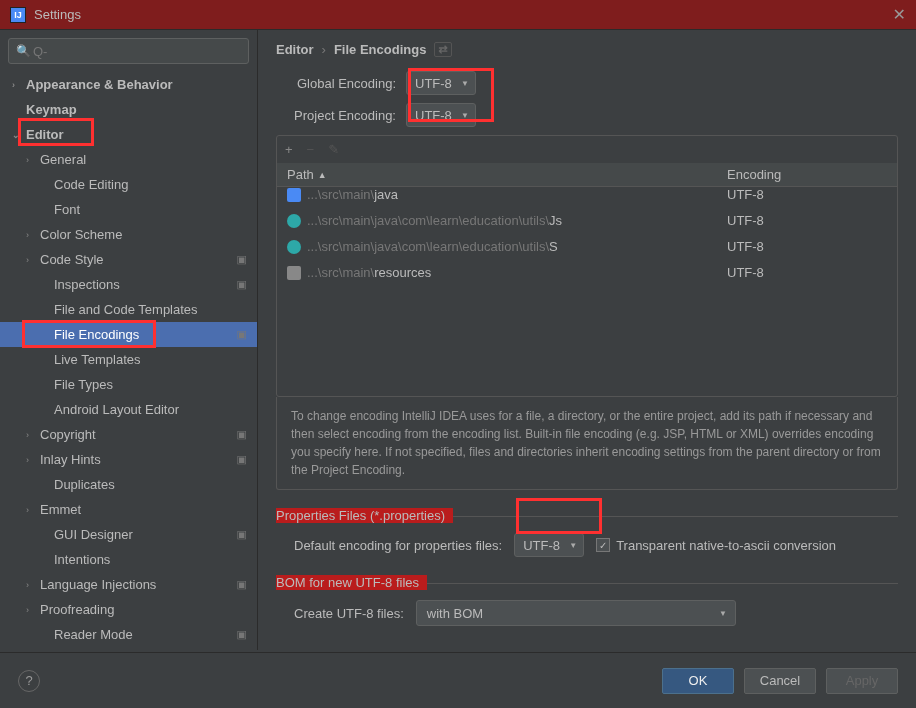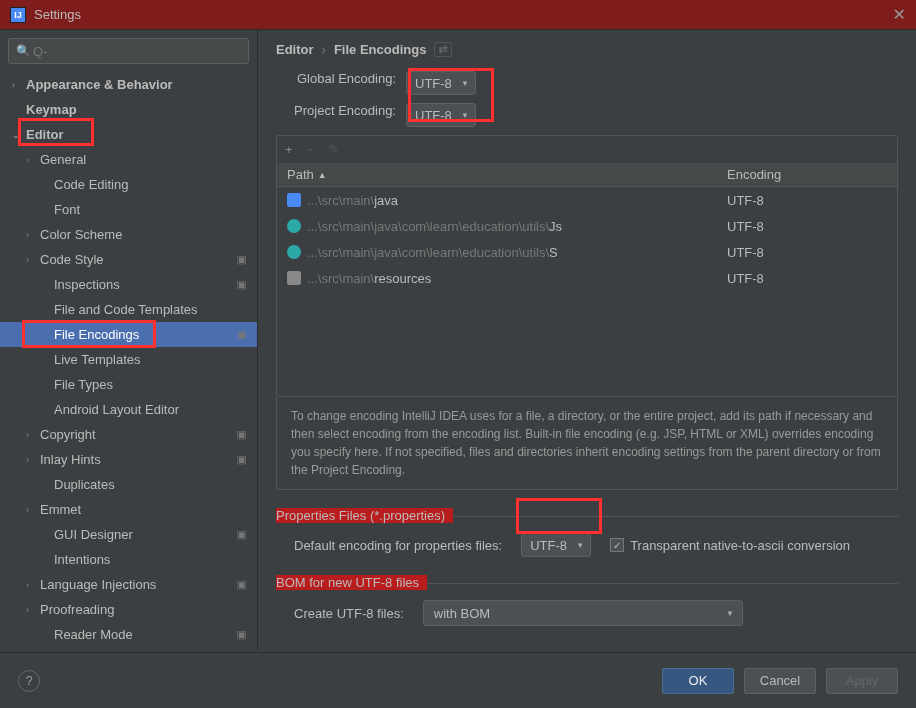--- a/index.html
+++ b/index.html
@@ -20,47 +20,47 @@
 .tree-item.bold{font-weight:bold}
 .tree-item.selected{background:#4b6eaf;color:#fff}
 .tree-item .arrow{width:14px;display:inline-block;color:#888;font-size:9px}
 .tree-item.l1{padding-left:26px}
 .tree-item.l2{padding-left:40px}
 .tree-item .badge{position:absolute;right:10px;color:#777;font-size:11px}
 .content{flex:1;padding:12px 18px;display:flex;flex-direction:column;overflow:hidden}
 .breadcrumb{display:flex;align-items:center;gap:8px;font-weight:bold;color:#bbb;margin-bottom:14px}
 .breadcrumb .sep{color:#777;font-weight:normal}
 .breadcrumb .hist{color:#666;font-size:11px;border:1px solid #555;padding:0 3px;border-radius:2px}
-.row{display:flex;margin-bottom:8px}
+.row{display:flex;align-items:center;margin-bottom:8px}
 .row label{width:120px;text-align:right;margin-right:10px;color:#bbb}
 .combo{background:#4c5052;border:1px solid #5e6060;border-radius:3px;height:24px;padding:0 18px 0 8px;color:#bbb;display:inline-flex;align-items:center;position:relative;min-width:70px;cursor:pointer}
 .combo .caret{position:absolute;right:6px;font-size:8px;color:#aaa}
 .toolbar{display:flex;gap:14px;padding:6px 8px;color:#888}
 .toolbar span{cursor:pointer}
 .table{border:1px solid #555;border-radius:3px;background:#3c3f41;height:262px;display:flex;flex-direction:column}
 .thead{display:flex;background:#45494a;border-bottom:1px solid #555;height:24px;align-items:center}
 .thead .th{padding:0 10px;color:#bbb}
 .th-path{flex:1;display:flex;align-items:center;gap:4px}
 .th-enc{width:180px}
 .tbody{flex:1;overflow:auto}
-.trow{display:flex;height:26px;align-items:center}
+.trow{display:flex;height:26px;align-items:flex-start}
 .trow .td{padding:0 10px;color:#bbb;white-space:nowrap;overflow:hidden;text-overflow:ellipsis}
 .td-path{flex:1;display:flex;align-items:center;gap:6px}
 .td-enc{width:180px}
 .ficon{width:14px;height:14px;display:inline-block;border-radius:2px}
 .ficon.folder{background:#4a8af4}
 .ficon.java{background:#2da8a8;border-radius:50%}
 .ficon.res{background:#888}
 .dim{color:#777}
 .infobox{background:#3c3f41;border:1px solid #555;border-top:none;border-radius:0 0 3px 3px;padding:10px 14px;color:#999;font-size:12px;line-height:1.5}
 .section{margin-top:18px}
 .section-title{color:#bbb;margin-bottom:10px;position:relative}
 .section-title:after{content:"";position:absolute;left:0;right:0;top:50%;height:1px;background:#555;z-index:0}
 .section-title span{background:#b91c1c;padding-right:8px;position:relative;z-index:1}
-.prop-row{display:flex;align-items:center;gap:19px;padding-left:18px}
+.prop-row{display:flex;align-items:center;gap:12px;padding-left:18px}
 .checkbox{display:flex;align-items:center;gap:6px;color:#bbb}
 .checkbox .box{width:14px;height:14px;border:1px solid #777;background:#4c5052;display:flex;align-items:center;justify-content:center;font-size:10px;color:#bbb}
 .wide-combo{flex:1;max-width:320px;background:#4c5052;border:1px solid #5e6060;border-radius:3px;height:26px;padding:0 24px 0 10px;color:#bbb;display:flex;align-items:center;position:relative;cursor:pointer}
 .wide-combo .caret{position:absolute;right:8px;font-size:8px;color:#aaa}
 .footer{position:absolute;bottom:0;left:0;right:0;height:56px;border-top:1px solid #2b2b2b;display:flex;align-items:center;padding:0 18px;background:#3c3f41}
 .help{width:22px;height:22px;border:1px solid #666;border-radius:50%;display:flex;align-items:center;justify-content:center;color:#999;cursor:pointer}
 .footer .buttons{margin-left:auto;display:flex;gap:10px}
 .btn{min-width:72px;height:26px;border:1px solid #5e6060;background:#4c5052;color:#bbb;border-radius:2px;cursor:pointer;padding:0 14px}
 .btn.primary{background:#365880;border-color:#4c708c;color:#eee}
 .btn.disabled{color:#666}

